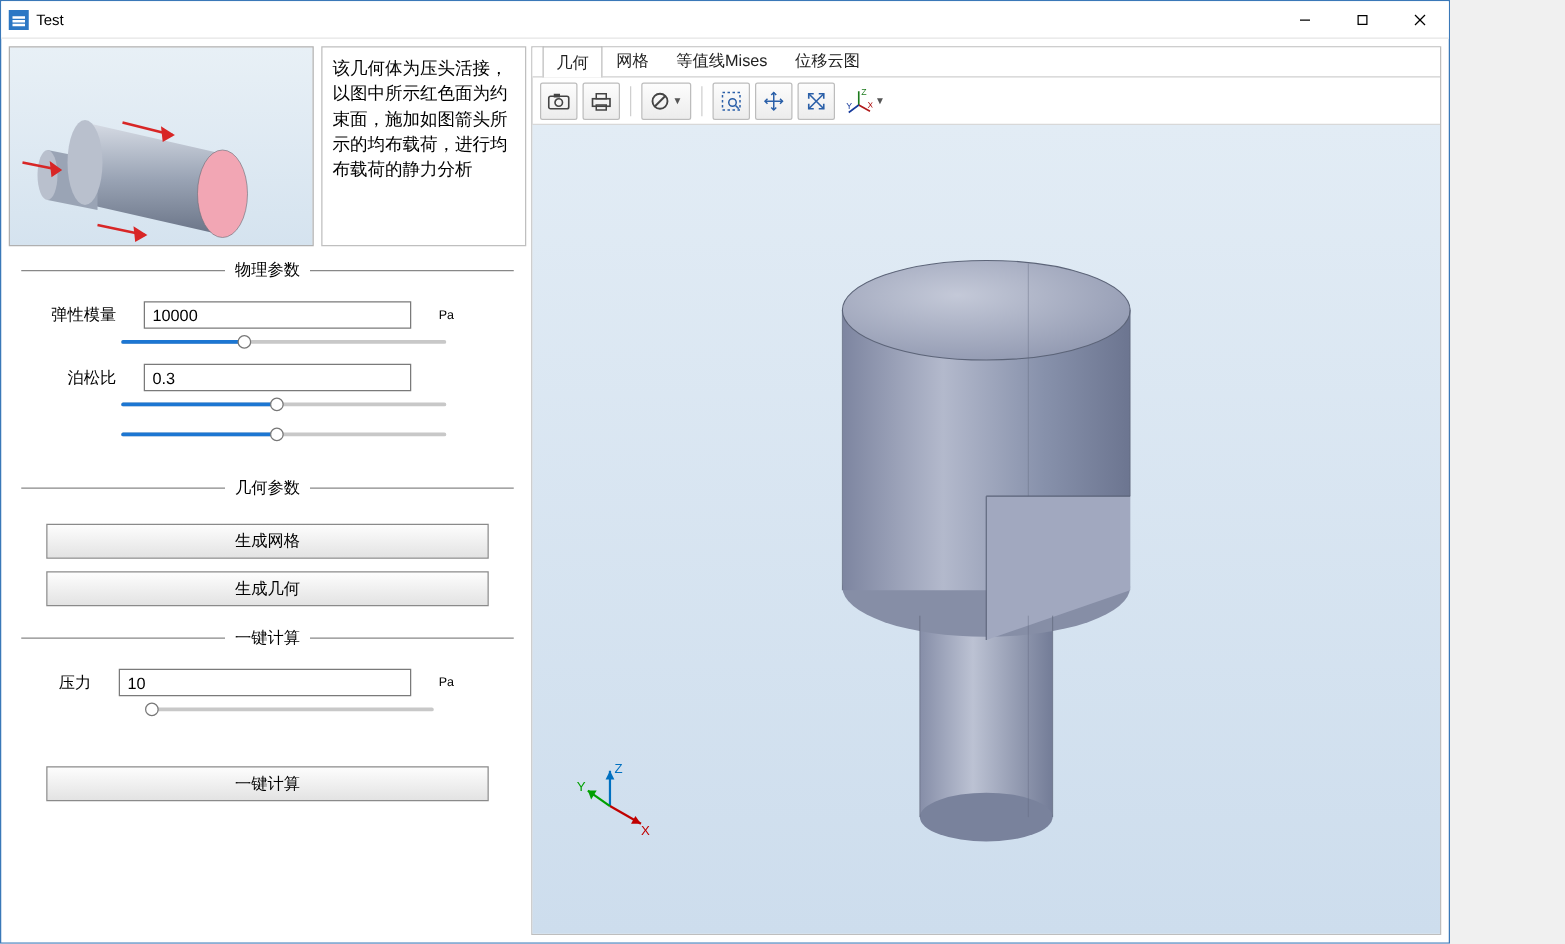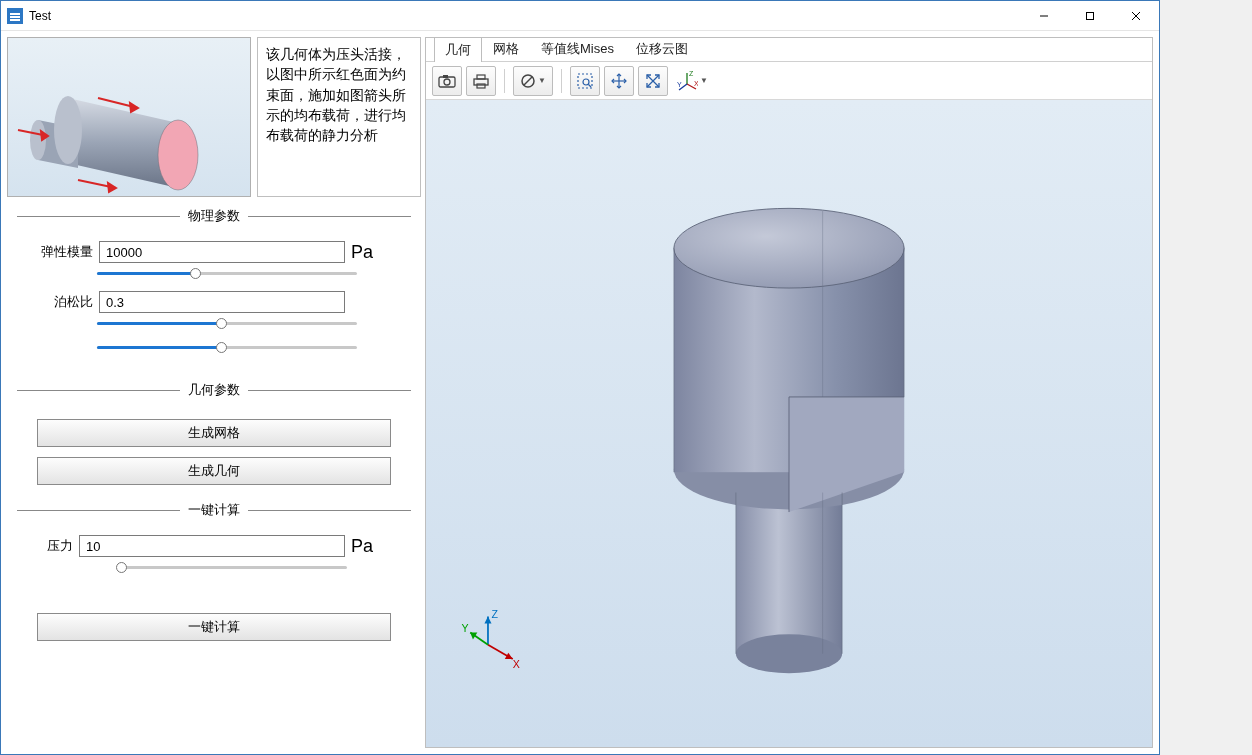--- a/index.html
+++ b/index.html
@@ -12,24 +12,24 @@
   .win-btn { width: 46px; height: 30px; display: flex; align-items: center; justify-content: center; font-family: Arial; cursor: default; }
   .body { flex: 1; display: flex; padding: 6px; gap: 4px; }
   .left-panel { width: 414px; display: flex; flex-direction: column; gap: 4px; }
   .top-row { display: flex; gap: 6px; }
   .thumb-box { width: 244px; height: 160px; border: 1px solid #b0b0b0; background: linear-gradient(#e8f0f6,#d5e3ef); position: relative; overflow: hidden; }
   .desc-box { flex: 1; border: 1px solid #bfbfbf; padding: 6px 8px; font-size: 14px; line-height: 1.45; background: #fff; }
   .group-header { display: flex; align-items: center; margin: 6px 10px 2px 10px; justify-content: flex-end; }
   .group-header .line { flex: 1; height: 1px; background: #888; }
   .group-header .label { padding: 0 8px; font-size: 13px; }
   .group-body { padding: 4px 30px 6px 30px; }
-  .field-row { display: flex; align-items: center; gap: 6px; margin-top: 6px; }
+  .field-row { display: flex; align-items: center; gap: 22px; margin-top: 6px; }
   .field-label { width: 56px; text-align: right; font-size: 13px; }
   .field-input { flex: 1; height: 22px; border: 1px solid #7a7a7a; padding: 2px 6px; font-size: 13px; }
-  .unit { width: 40px; font-size: 18px; }
+  .unit { width: 40px; font-size: 10px; }
   .slider-row { margin: 4px 0 10px 60px; width: 260px; }
   .slider { position: relative; height: 14px; }
   .slider-track { position: absolute; top: 5px; left: 0; right: 0; height: 3px; background: #c8c8c8; border-radius: 2px; }
   .slider-fill  { position: absolute; top: 5px; left: 0; height: 3px; background: #1c76d2; border-radius: 2px; }
   .slider-thumb { position: absolute; top: 1px; width: 11px; height: 11px; border-radius: 50%; background: #fff; border: 1px solid #777; }
   .btn { display: block; margin: 10px auto 0 auto; padding: 4px 18px; font-size: 13px; background: linear-gradient(#fdfdfd,#e3e3e3); border: 1px solid #8a8a8a; cursor: default; min-width: 90px; text-align: center; }
   .right-panel { flex: 1; border: 1px solid #bebebe; display: flex; flex-direction: column; background: #fff; }
   .tab-strip { height: 24px; display: flex; align-items: flex-end; padding-left: 8px; background: #fff; border-bottom: 1px solid #d0d0d0; }
   .tab { padding: 3px 10px 3px 10px; font-size: 13px; border: 1px solid transparent; border-bottom: none; cursor: default; color: #222; }
   .tab.active { border-color: #bdbdbd; background: #fff; position: relative; top: 1px; }

